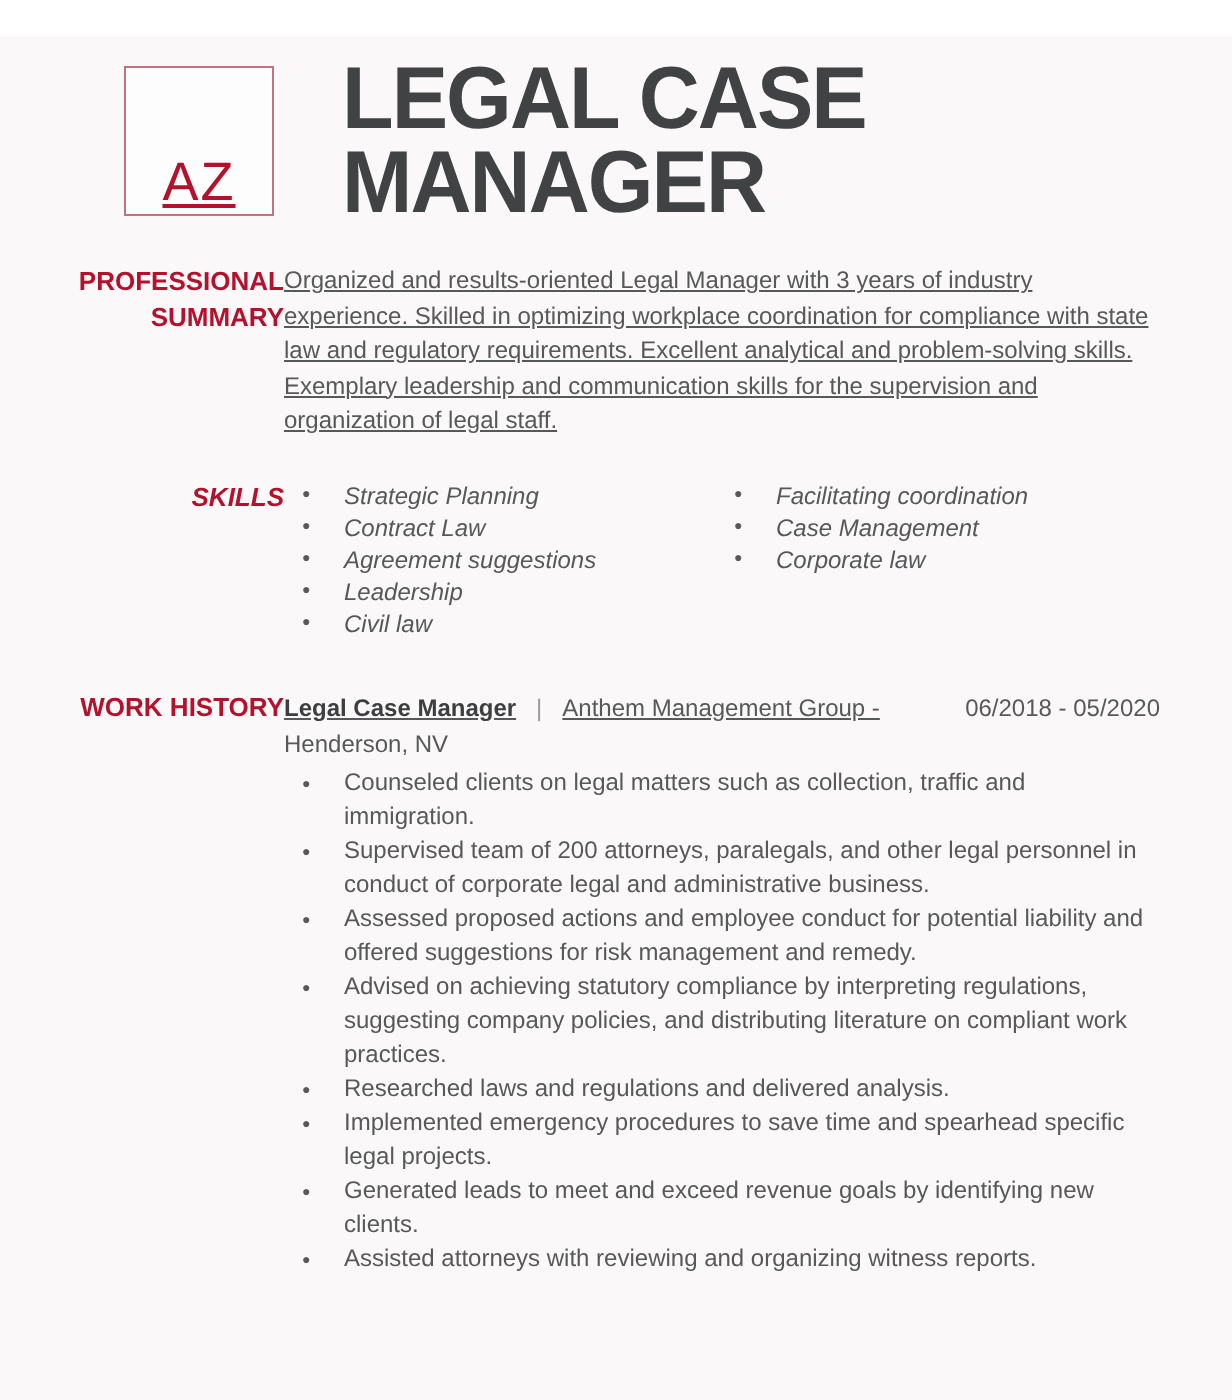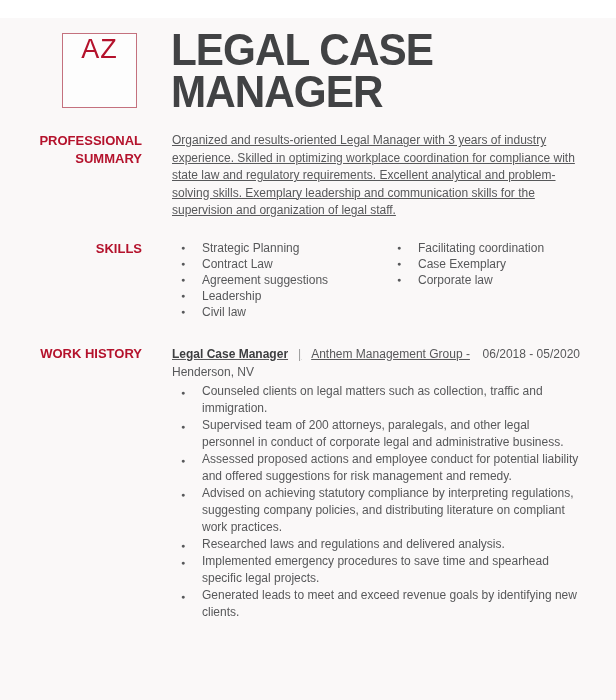--- a/index.html
+++ b/index.html
@@ -12,41 +12,40 @@
     font-size: 12px;
   }
   .top-band { height: 18px; background: #ffffff; }
 
   
   .header { display: flex; align-items: flex-start; padding: 15px 36px 0 62px; }
   .monogram {
     width: 75px; height: 75px; flex: 0 0 75px;
     border: 1px solid var(--monogram_border, #c4717e);
     background: #fdfdfd;
-    display: flex; align-items: flex-start; justify-content: center;
+    display: flex; align-items: flex-end; justify-content: center;
     color: var(--accent, #b4122c);
-    font-size: 27px; letter-spacing: 1px;
+    font-size: 27px; letter-spacing: 1px; text-decoration: underline;
   }
   .title {
     margin-left: 34px; margin-top: -4px;
     color: var(--title, #414244);
     font-size: 44px; font-weight: bold; line-height: 42px;
     letter-spacing: -1px;
     transform: scaleX(0.96); transform-origin: left top;
   }
 
   
   .row {
     display: grid;
     grid-template-columns: 142px 1fr;
-    column-gap: 30px;
     padding-right: 36px;
   }
   .row-summary { margin-top: 19px; }
-  .row-skills  { margin-top: 20px; }
+  .row-skills  { margin-top: 20px; font-style: italic; }
   .row-work    { margin-top: 25px; }
   .label {
     text-align: right;
     color: var(--accent, #b4122c);
     font-weight: bold;
     font-size: 13px;
     line-height: 18px;
     white-space: pre-line;
     padding-top: 0px;
   }
@@ -115,21 +114,21 @@
   <div class="skills-grid">
     <ul class="plain">
       <li>Strategic Planning</li>
       <li>Contract Law</li>
       <li>Agreement suggestions</li>
       <li>Leadership</li>
       <li>Civil law</li>
     </ul>
     <ul class="plain">
       <li>Facilitating coordination</li>
-      <li>Case Exemplary</li>
+      <li>Case Management</li>
       <li>Corporate law</li>
     </ul>
   </div>
 </section>
 
 <section class="row row-work">
   <h2 class="label">WORK HISTORY</h2>
   <div>
 
     <div class="job">
@@ -139,17 +138,18 @@
       </div>
       <div class="job-location">Henderson, NV</div>
       <ul class="bullets">
         <li>Counseled clients on legal matters such as collection, traffic and immigration.</li>
         <li>Supervised team of 200 attorneys, paralegals, and other legal personnel in conduct of corporate legal and administrative business.</li>
         <li>Assessed proposed actions and employee conduct for potential liability and offered suggestions for risk management and remedy.</li>
         <li>Advised on achieving statutory compliance by interpreting regulations, suggesting company policies, and distributing literature on compliant work practices.</li>
         <li>Researched laws and regulations and delivered analysis.</li>
         <li>Implemented emergency procedures to save time and spearhead specific legal projects.</li>
         <li>Generated leads to meet and exceed revenue goals by identifying new clients.</li>
+        <li>Assisted attorneys with reviewing and organizing witness reports.</li>
       </ul>
     </div>
 
   </div>
 </section>
 
 </body></html>

